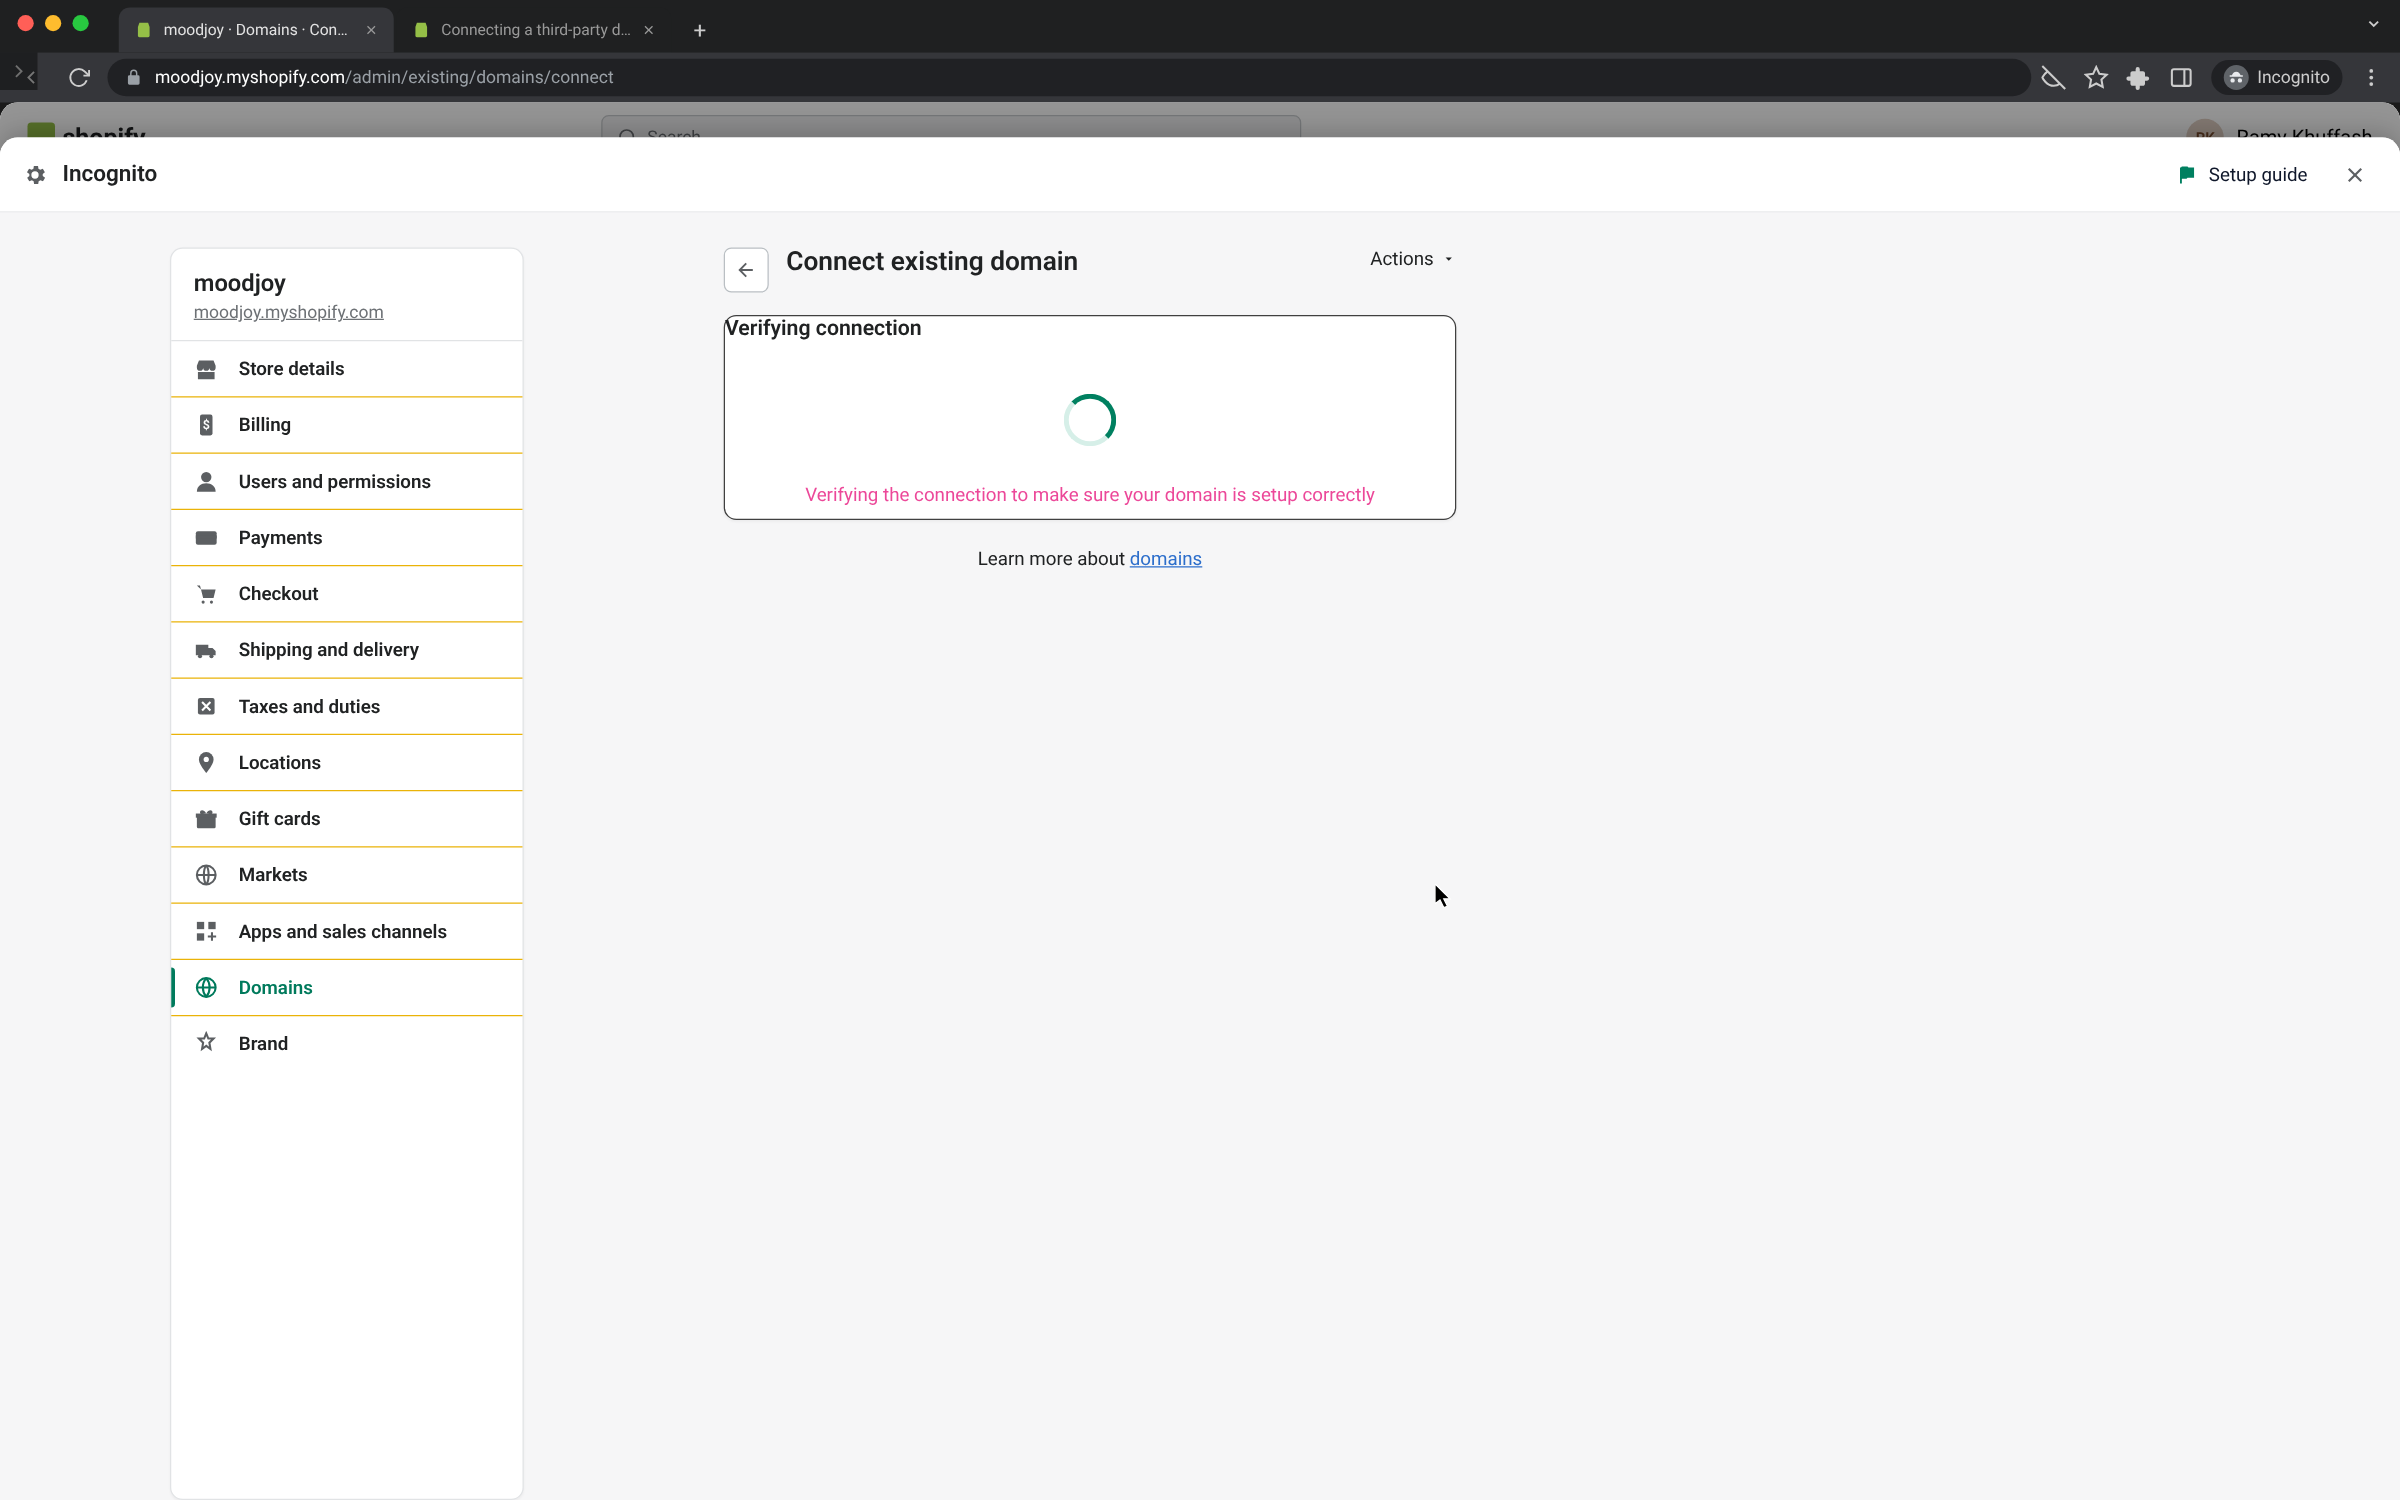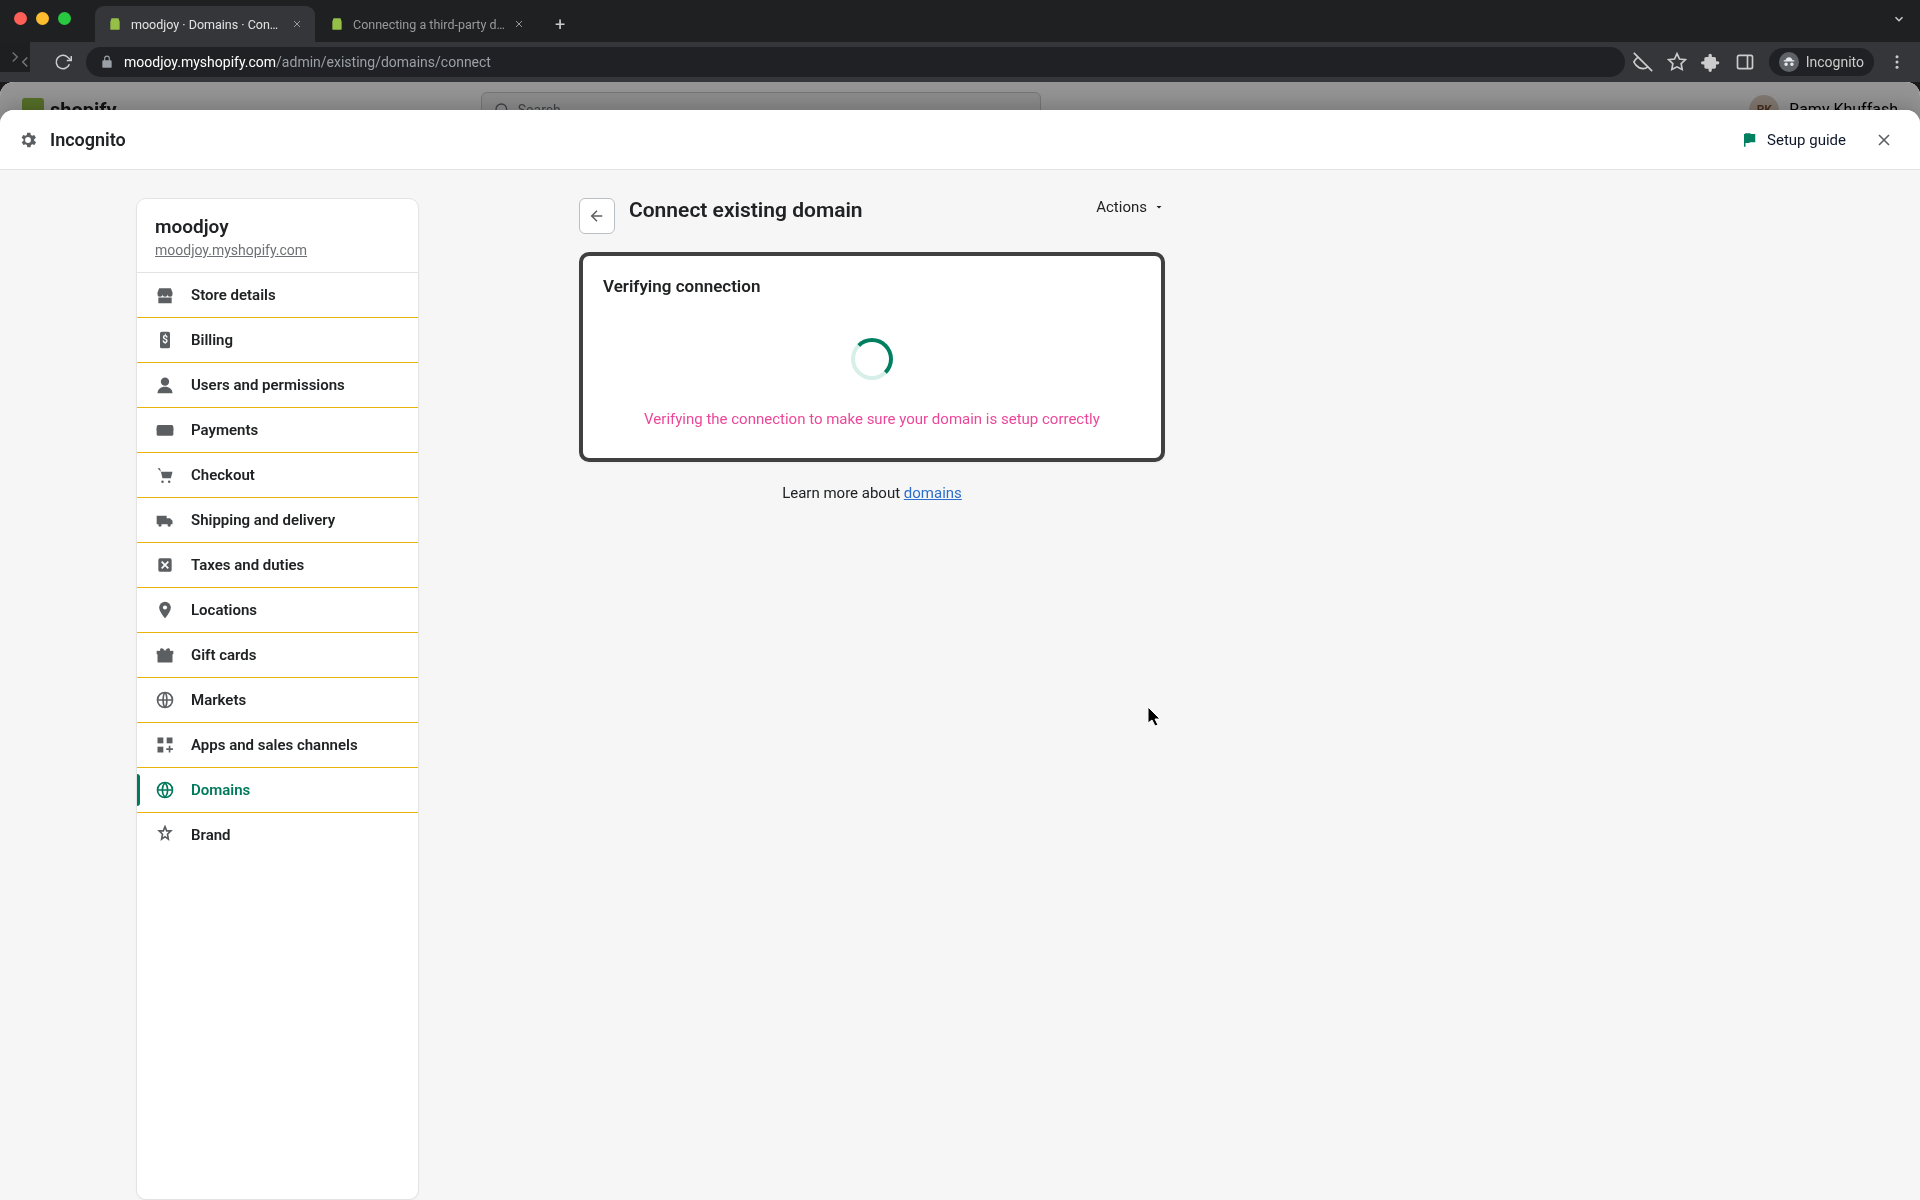--- a/index.html
+++ b/index.html
@@ -75,21 +75,21 @@
     .nav-item.active .nav-ic { color:#007a5c; }
     .nav-item.active::before { content:""; position:absolute; left:0; top:6px; bottom:6px; width:3px; background:#007a5c; border-radius:0 3px 3px 0; }
 
     
     .main-col { width:586px; flex-shrink:0; }
     .page-header { display:flex; align-items:flex-start; gap:14px; margin-bottom:18px; }
     .back-btn { width:36px; height:36px; border:1px solid #babfc3; border-radius:6px; background:#fff; display:flex; align-items:center; justify-content:center; color:#5c5f62; }
     .page-title { font-size:21px; font-weight:600; color:#202223; flex:1; }
     .actions-btn { display:flex; align-items:center; gap:6px; color:#202223; font-size:15px; cursor:pointer; }
 
-    .card { background:#fff; border:4px solid #404040; border-radius:10px; padding:20px; box-shadow:0 1px 2px rgba(0,0,0,0.04); margin-bottom:22px; }
+    .card { background:#fff; border:1px solid #404040; border-radius:10px; box-shadow:0 1px 2px rgba(0,0,0,0.04); margin-bottom:22px; }
     .card-title { font-size:17px; font-weight:600; color:#202223; margin-bottom:34px; }
     .spinner-wrap { display:flex; flex-direction:column; align-items:center; gap:30px; padding:8px 0 10px; }
     .spinner { width:42px; height:42px; border:4px solid #d6efe8; border-top-color:#008060; border-right-color:#008060; border-radius:50%; animation:spin 1s linear infinite; }
     @keyframes spin { to { transform:rotate(360deg); } }
     .spinner-text { color:#ec4899; font-size:15px; text-align:center; }
 
     .learn-more { text-align:center; font-size:15px; color:#202223; }
     .learn-more a { color:#2c6ecb; text-decoration:underline; }
 
     

